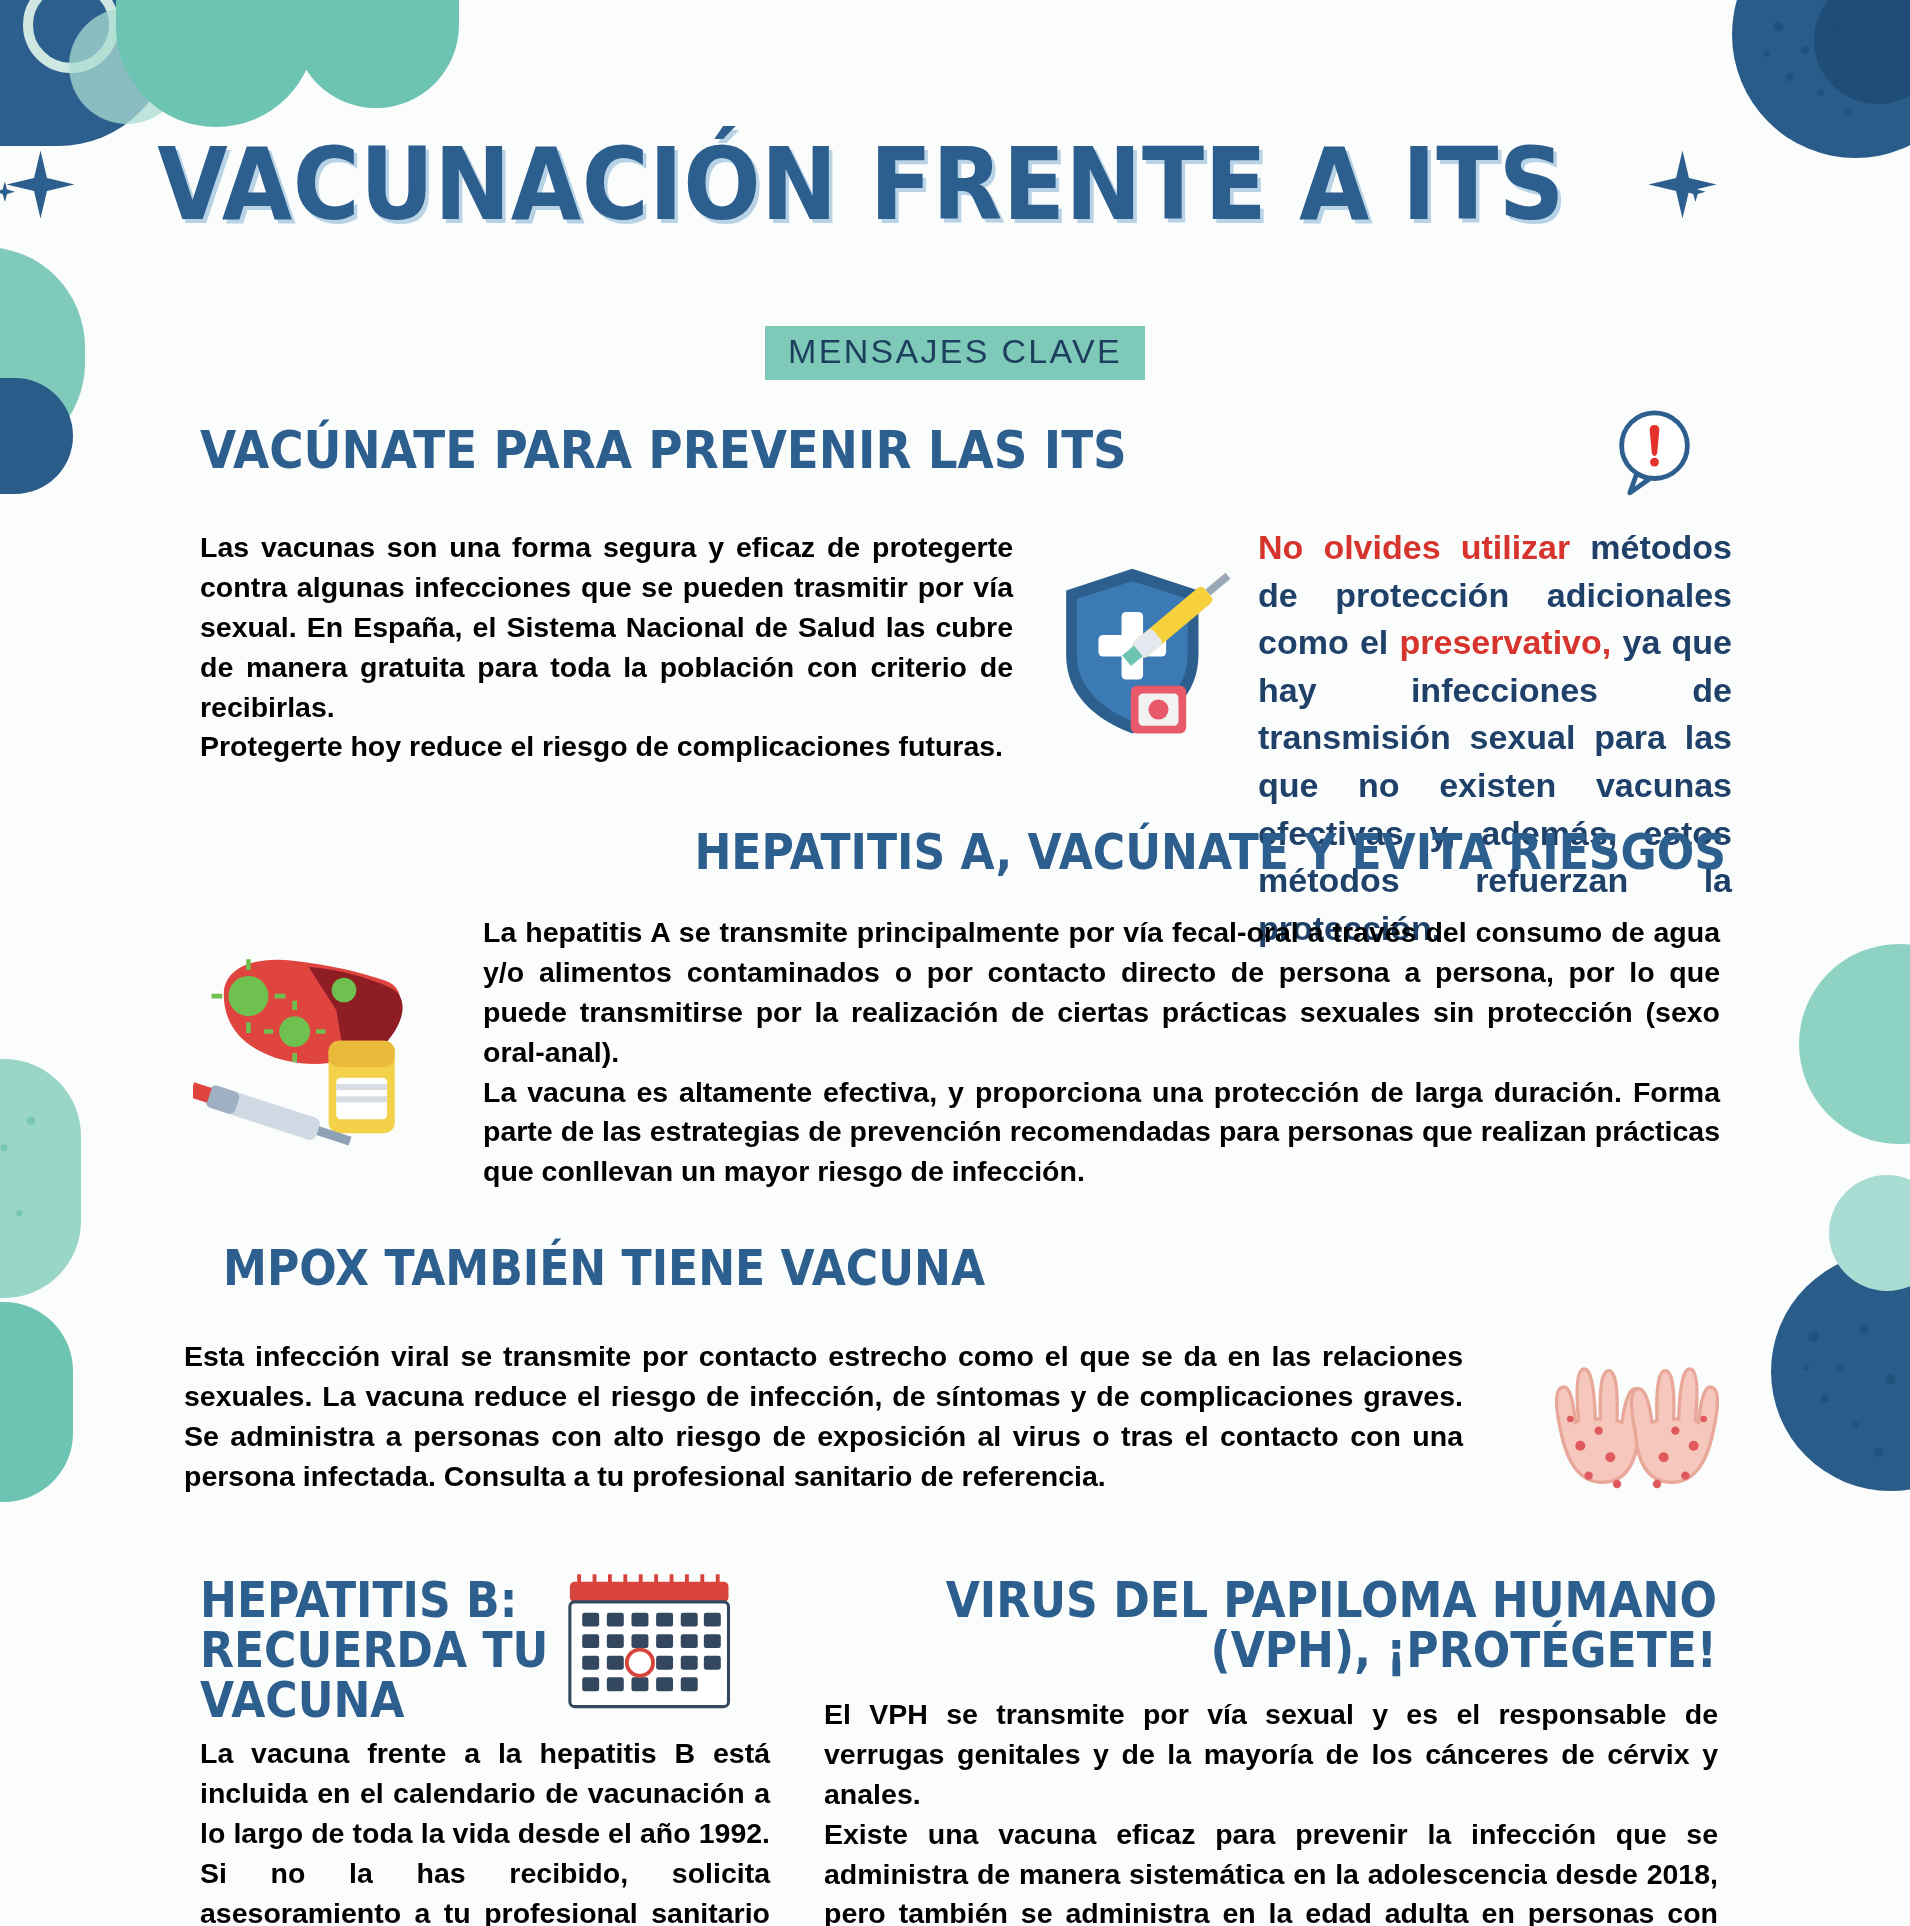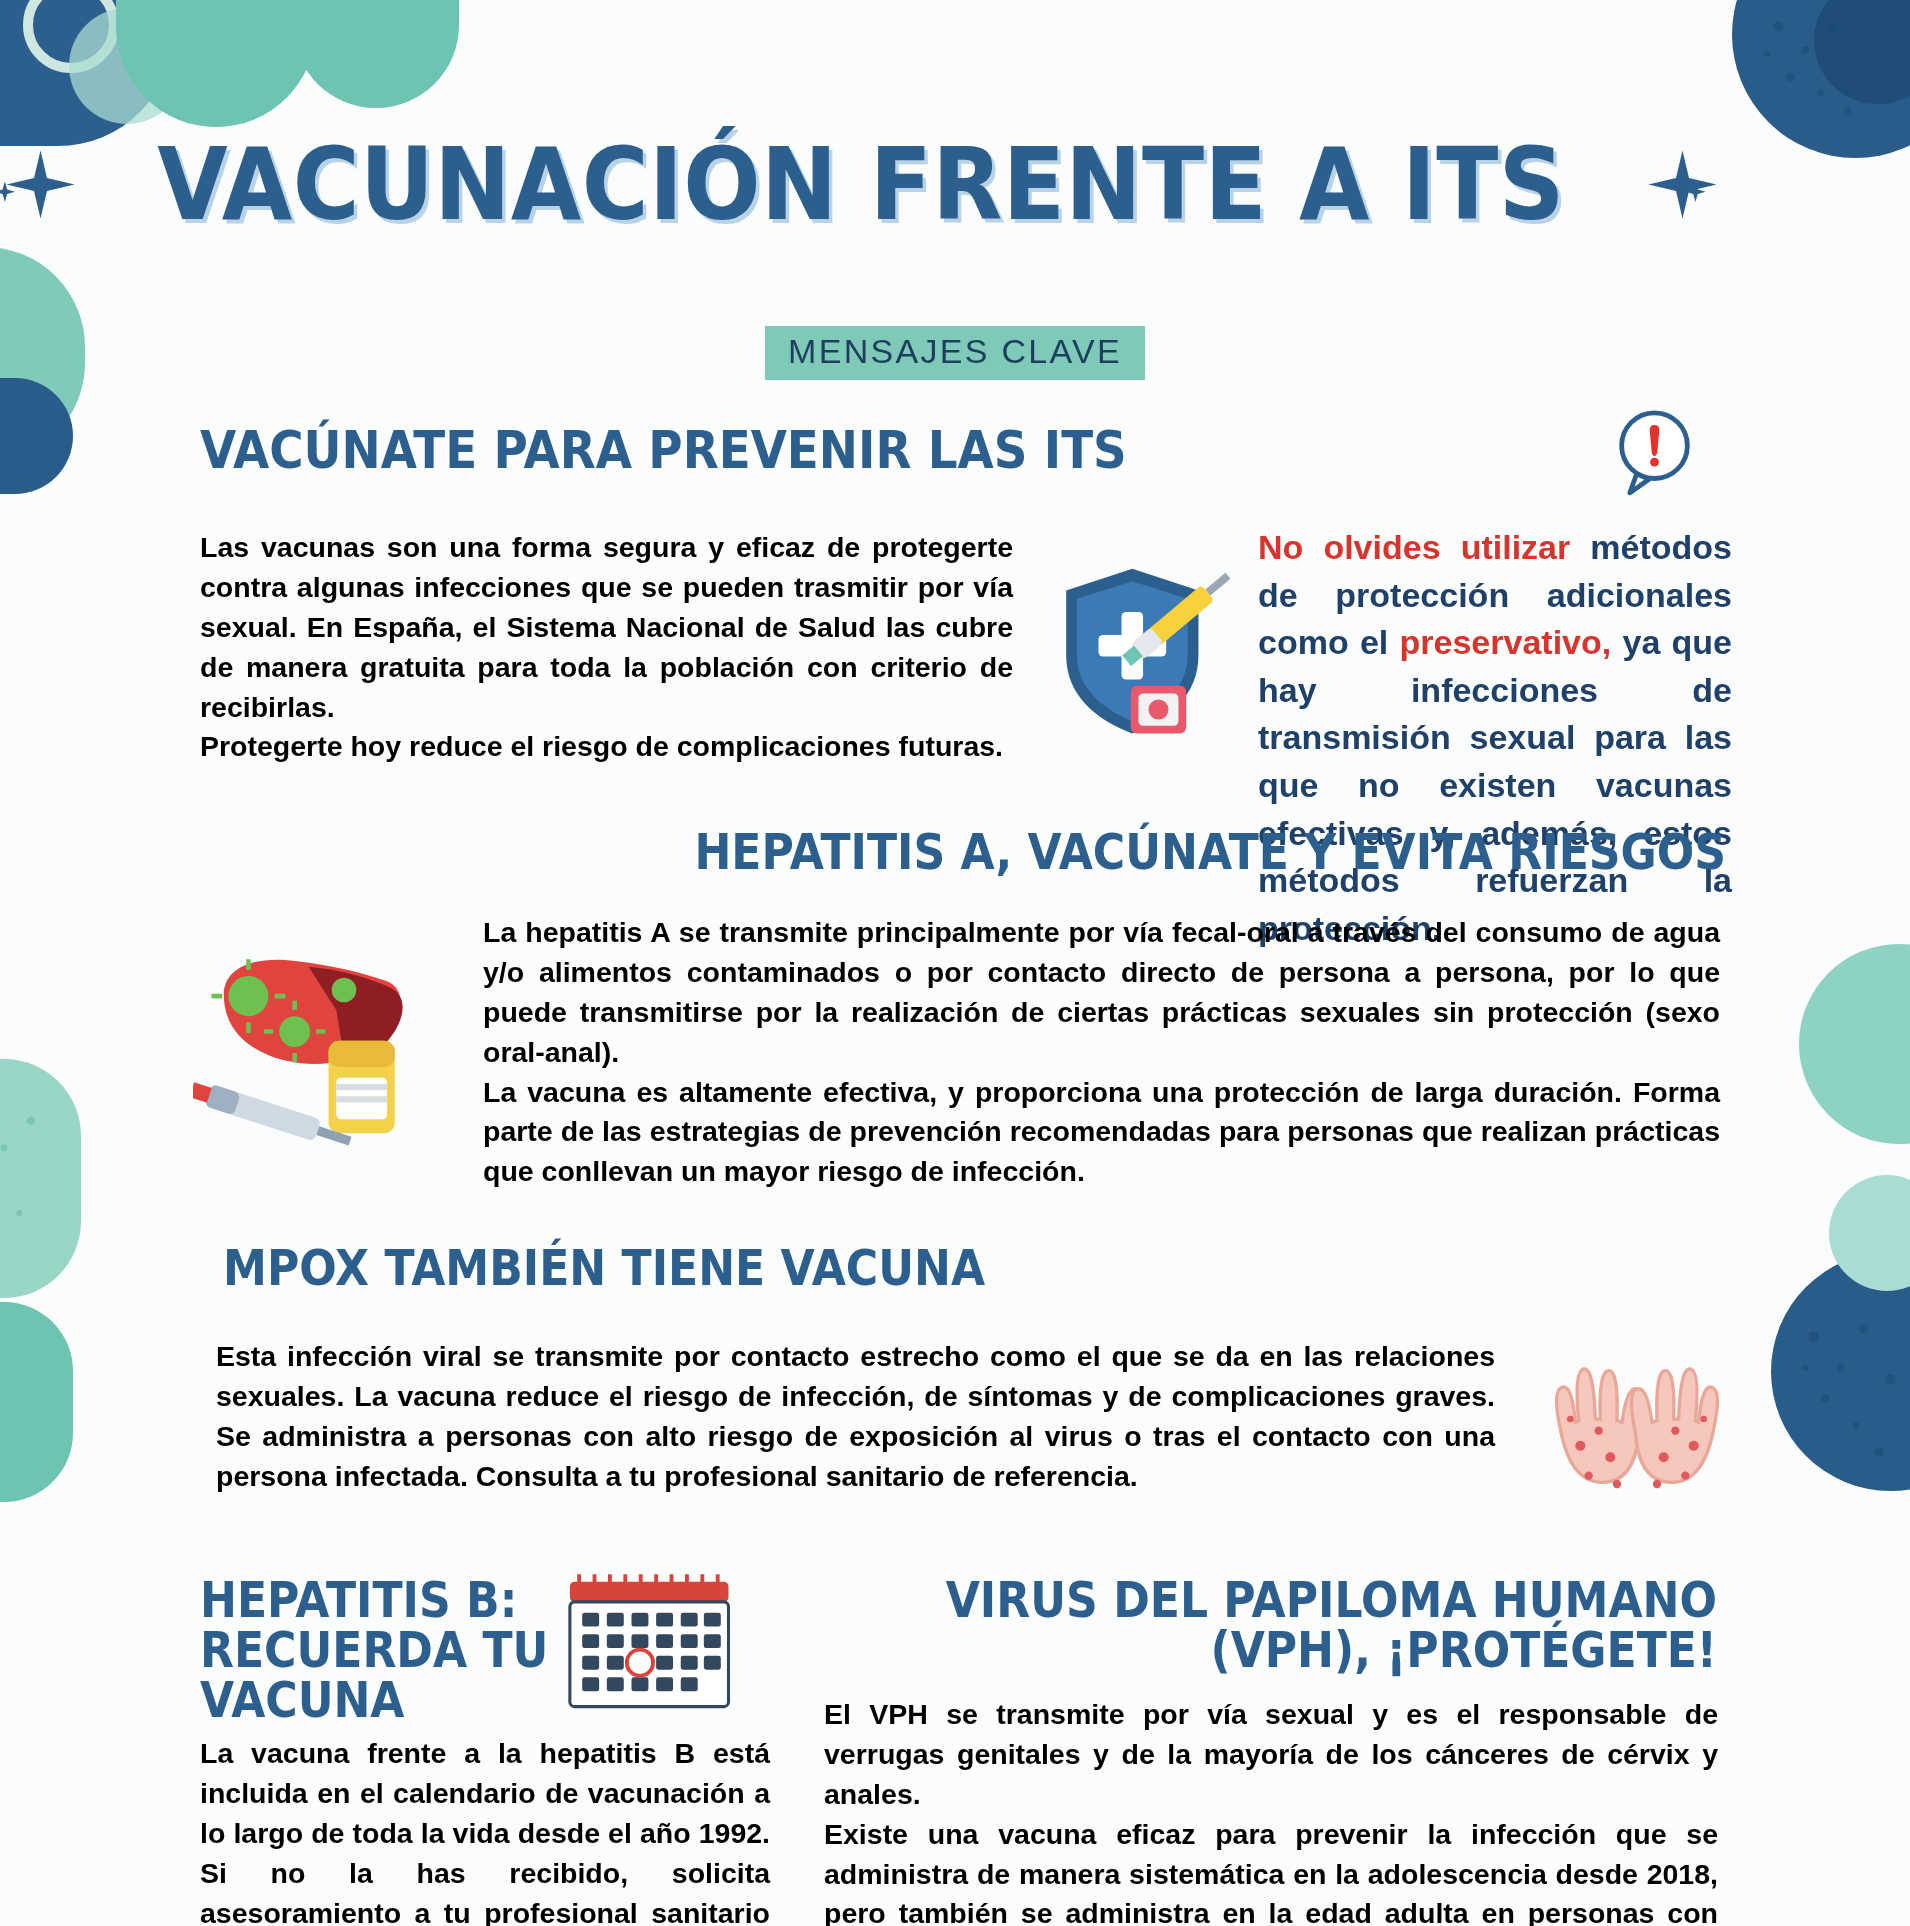--- a/index.html
+++ b/index.html
@@ -90,21 +90,21 @@
   .excl-bubble { position:absolute; top:408px; left:1610px; width:89px; height:89px;}
   .shield-art { position:absolute; top:555px; left:1040px; width:200px; height:200px;}
 
   
   #sec2-title { position:absolute; top:828px; left:1726px; font-size:49px; transform-origin:right center; transform:scaleX(.90); text-align:right; width:1156px; margin-left:-1156px;}
   #sec2-text { position:absolute; top:913px; left:483px; width:1237px; }
   .liver-art { position:absolute; top:925px; left:193px; width:285px; height:247px;}
 
   
   #sec3-title { position:absolute; top:1244px; left:223px; font-size:49px; }
-  #sec3-text { position:absolute; top:1337px; left:216px; width:1279px; }
+  #sec3-text { position:absolute; top:1337px; left:184px; width:1279px; }
   .hands-art { position:absolute; top:1329px; left:1537px; width:200px; height:200px;}
 
   
   #sec4-title { position:absolute; top:1576px; left:200px; font-size:49px; width:501px;}
   #sec4-text { position:absolute; top:1734px; left:200px; width:570px; }
   .cal-art { position:absolute; top:1568px; left:559px; width:185px; height:154px;}
 
   
   #sec5-title { position:absolute; top:1576px; right:193px; font-size:49px; width:925px; text-align:right;}
   #sec5-text { position:absolute; top:1695px; left:824px; width:894px; }

